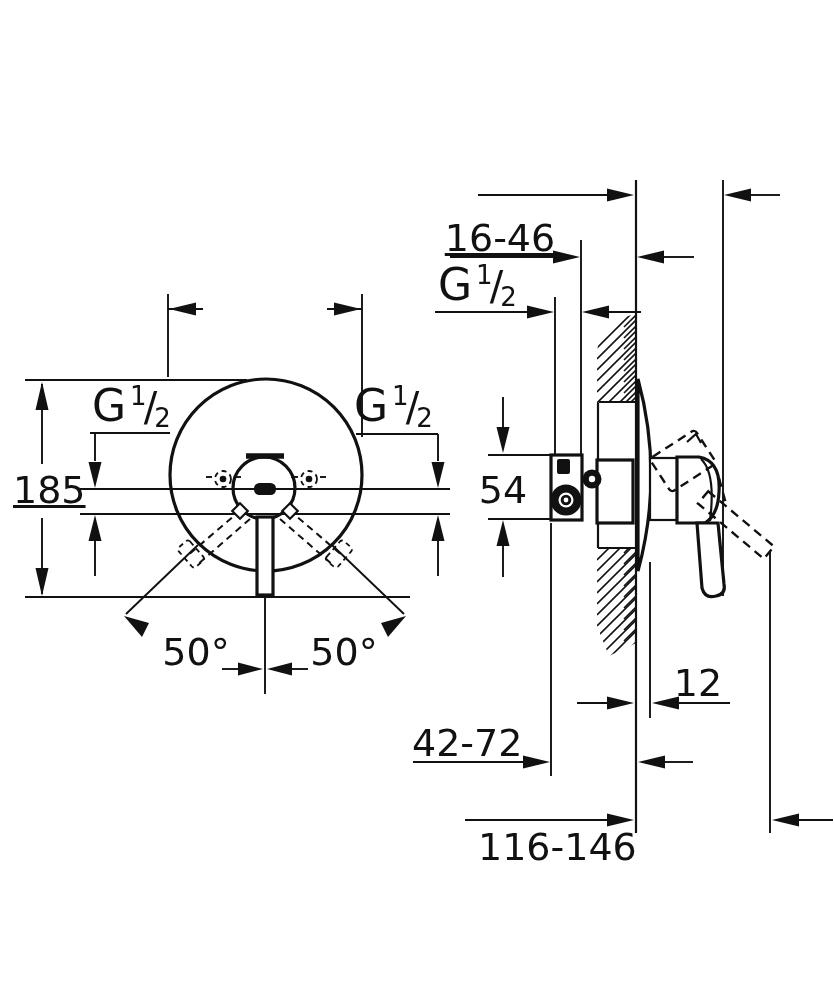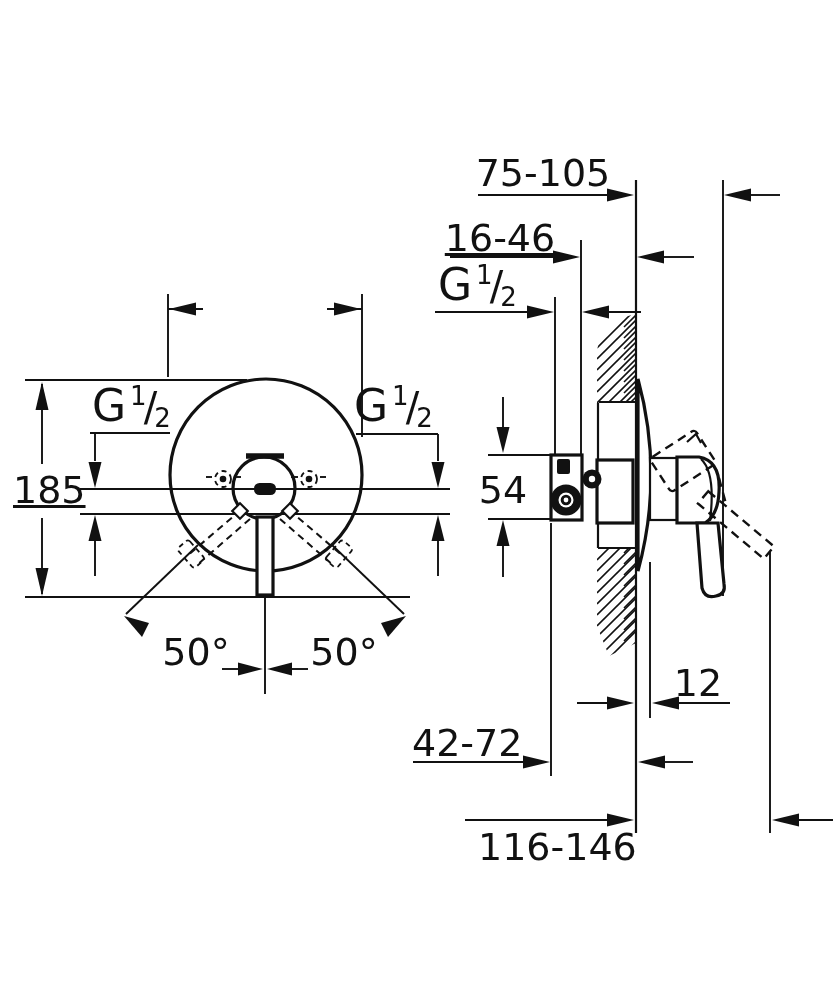--- a/index.html
+++ b/index.html
@@ -251,21 +251,20 @@
   <div class="lbl" style="left:156px;top:633px;width:80px;">50°</div>
 
   <div class="lbl" style="left:304px;top:633px;width:80px;">50°</div>
 
   <div class="lbl ghalf" style="left:92px;top:383px;"><span>G</span><sup>1</sup><span class="slash">/</span><sub>2</sub></div>
 
   <div class="lbl ghalf" style="left:354px;top:383px;"><span>G</span><sup>1</sup><span class="slash">/</span><sub>2</sub></div>
 
   <div class="lbl ghalf" style="left:438px;top:262px;"><span>G</span><sup>1</sup><span class="slash">/</span><sub>2</sub></div>
 
-  <div class="lbl" style="left:472px;top:154px;width:142px;">75-105</div>
 
   <div class="lbl" style="left:444px;top:219px;width:112px;text-decoration:underline;">16-46</div>
 
   <div class="lbl" style="left:474px;top:471px;width:58px;">54</div>
 
   <div class="lbl" style="left:670px;top:664px;width:56px;">12</div>
 
   <div class="lbl" style="left:412px;top:724px;width:110px;">42-72</div>
 
   <div class="lbl" style="left:458px;top:828px;width:154px;margin-left:20px;">116-146</div>

